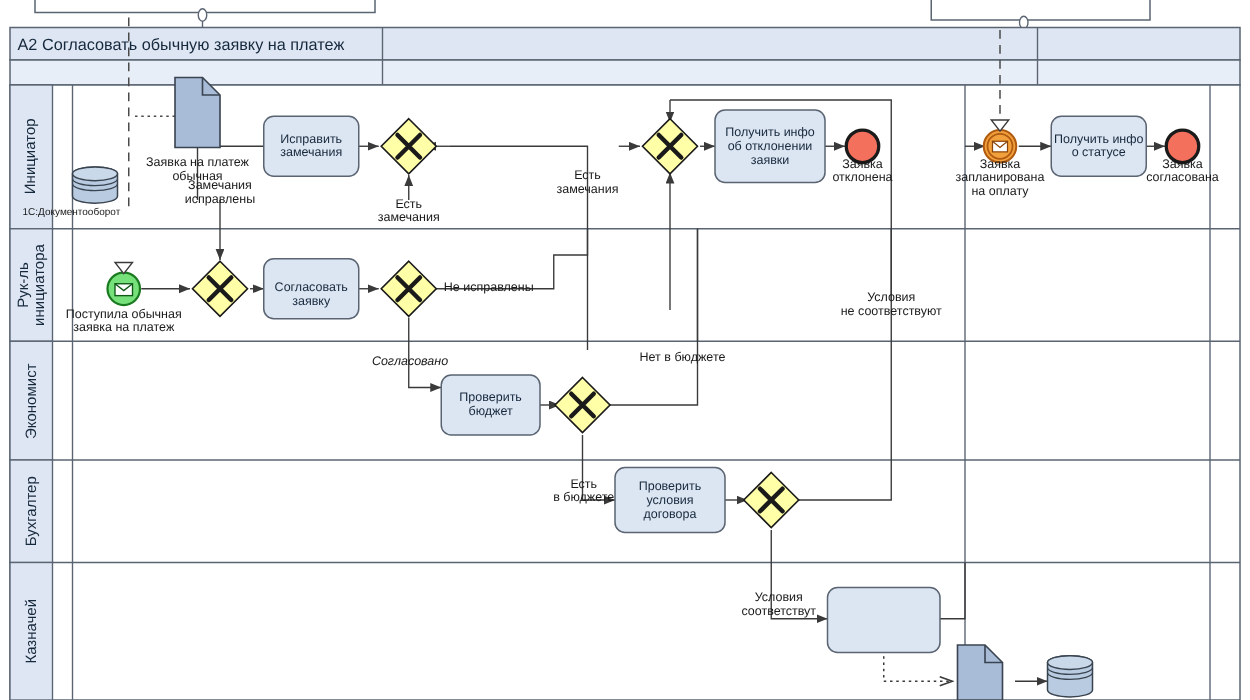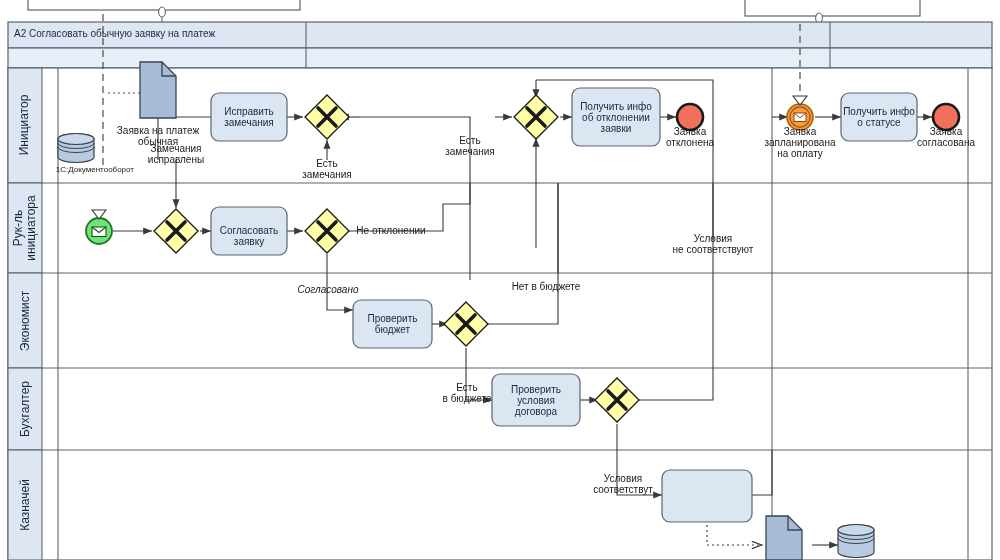--- a/index.html
+++ b/index.html
@@ -6,22 +6,22 @@
   body{font-family:"Liberation Sans","DejaVu Sans",sans-serif;}
   #stage{position:relative;width:1000px;height:560px;overflow:hidden;background:#fff;}
   #svgroot{position:absolute;left:0;top:0;width:1000px;height:560px;}
 
   .lbl{position:absolute;font-size:10px;color:#1a1a1a;line-height:11px;text-align:center;white-space:pre-line;}
   .tasklbl{position:absolute;font-size:10px;color:#16283c;line-height:11px;text-align:center;
            display:flex;align-items:center;justify-content:center;white-space:pre-line;}
   .lanelbl{position:absolute;font-size:12px;color:#16283c;line-height:13px;text-align:center;
            display:flex;align-items:center;justify-content:center;white-space:pre-line;
            transform-origin:center center;}
-  .pooltitle{position:absolute;font-size:10px;color:#16283c;left:14px;top:28px;}
-  .smalllbl{position:absolute;font-size:8px;color:#1a1a1a;line-height:9px;text-align:right;white-space:pre-line;}
+  .pooltitle{position:absolute;font-size:13px;color:#16283c;left:14px;top:28px;}
+  .smalllbl{position:absolute;font-size:8px;color:#1a1a1a;line-height:9px;text-align:left;white-space:pre-line;}
 </style>
 </head>
 <body>
 
 <div id="stage">
 
   <svg id="svgroot" viewBox="0 0 1000 560">
     <defs>
       <marker id="arr" markerWidth="9" markerHeight="9" refX="8" refY="3.2" orient="auto">
         <path d="M0,0 L8,3.2 L0,6.4 z" fill="#3a3a3a"></path>
@@ -277,35 +277,37 @@
   <div class="tasklbl" style="left:353px;top:300px;width:79px;height:48px;">Проверить
 бюджет</div>
   <div class="tasklbl" style="left:492px;top:374px;width:88px;height:52px;">Проверить
 условия
 договора</div>
 
   <div class="lbl" style="left:98px;top:125px;width:120px;">Заявка на платеж
 обычная</div>
   <div class="smalllbl" style="left:18px;top:165px;width:116px;">1С:Документооборот</div>
 
+  <div class="lbl" style="left:34px;top:246px;width:130px;">Поступила обычная
+заявка на платеж</div>
   <div class="lbl" style="left:650px;top:126px;width:80px;">Заявка
 отклонена</div>
   <div class="lbl" style="left:748px;top:126px;width:104px;">Заявка
 запланирована
 на оплату</div>
   <div class="lbl" style="left:906px;top:126px;width:80px;">Заявка
 согласована</div>
 
   <div class="lbl" style="left:126px;top:143px;width:100px;">Замечания
 исправлены</div>
   <div class="lbl" style="left:287px;top:158px;width:80px;">Есть
 замечания</div>
   <div class="lbl" style="left:430px;top:135px;width:80px;">Есть
 замечания</div>
-  <div class="lbl" style="left:343px;top:225px;width:96px;">Не отклонении</div>
+  <div class="lbl" style="left:343px;top:225px;width:96px;">Не исправлены</div>
   <div class="lbl" style="left:280px;top:284px;width:96px;font-style:italic;">Согласовано</div>
   <div class="lbl" style="left:498px;top:248px;width:96px;margin-top:33px;">Нет в бюджете</div>
   <div class="lbl" style="left:432px;top:382px;width:70px;">Есть
 в бюджете</div>
   <div class="lbl" style="left:662px;top:233px;width:102px;">Условия
 не соответствуют</div>
   <div class="lbl" style="left:578px;top:473px;width:90px;">Условия
 соответствут</div>
 </div>
 

